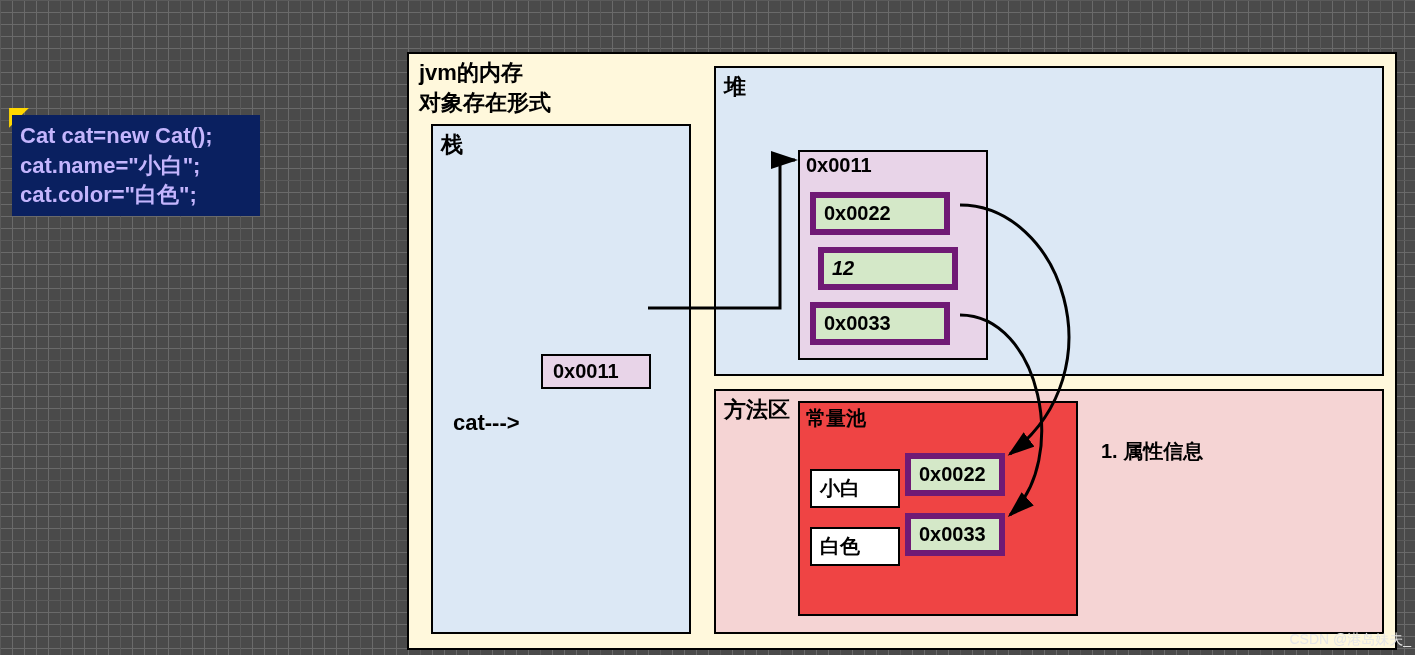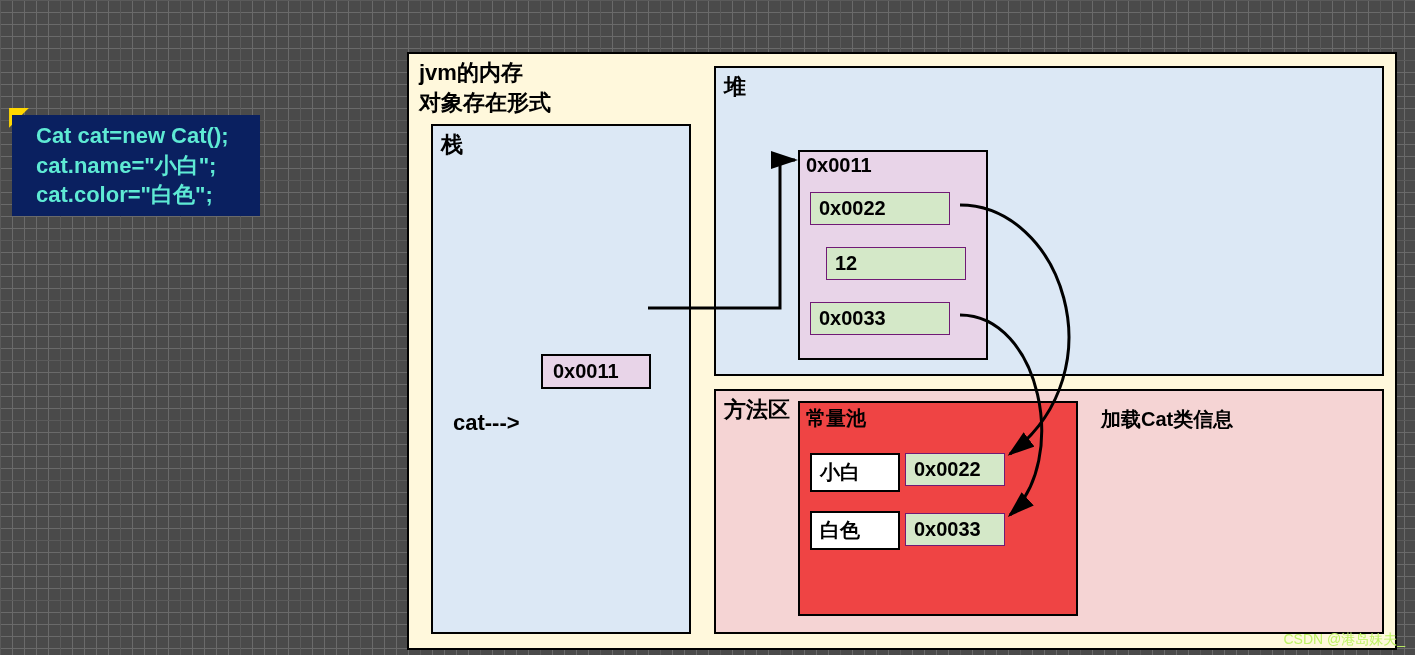--- a/index.html
+++ b/index.html
@@ -16,24 +16,24 @@
     font-family: Arial, "Microsoft YaHei", sans-serif;
     position: relative;
     overflow: hidden;
   }
   .code-box {
     position: absolute;
     left: 12px;
     top: 115px;
     width: 248px;
     background: #0a2060;
-    color: #5eead4;
+    color: #c4b5fd;
     font-size: 22px;
     font-weight: bold;
-    padding: 6px 24px;
+    padding: 6px 8px;
     line-height: 1.35;
   }
   .arrow-yellow {
     position: absolute;
     left: 0px;
     top: 106px;
     width: 0; height: 0;
     border-left: 14px solid transparent;
     border-right: 14px solid transparent;
     border-bottom: 14px solid #ffd700;
@@ -83,29 +83,29 @@
   .heap-obj {
     position: absolute;
     left: 82px; top: 82px;
     width: 190px; height: 210px;
     background: #e8d4e8;
     border: 2px solid #000;
   }
   .heap-addr-label { position: absolute; left: 6px; top: 2px; font-size: 20px; font-weight: bold; }
   .green-box {
     background: #d4e8c8;
-    border: 1px solid #701a75;
+    border: 6px solid #701a75;
     padding: 4px 8px;
     font-size: 20px;
     font-weight: bold;
     position: absolute;
     width: 140px;
   }
   .g1 { left: 10px; top: 40px; }
-  .g2 { left: 26px; top: 95px; }
+  .g2 { left: 18px; top: 95px; font-style: italic; }
   .g3 { left: 10px; top: 150px; }
   .method-box {
     position: absolute;
     left: 305px; top: 335px;
     width: 670px; height: 245px;
     background: #f5d4d4;
     border: 2px solid #000;
     padding-left: 12px;
   }
   .method-title { position: absolute; left: 8px; top: 4px; font-size: 22px; font-weight: bold; }
@@ -118,36 +118,37 @@
   }
   .pool-title { position: absolute; left: 6px; top: 2px; font-size: 20px; font-weight: bold; }
   .white-box {
     background: #fff;
     border: 2px solid #000;
     padding: 4px 8px;
     font-size: 20px;
     font-weight: bold;
     position: absolute;
     width: 90px;
+    margin-top: 16px;
   }
   .w1 { left: 10px; top: 50px; }
   .w2 { left: 10px; top: 108px; }
   .ga1 { left: 105px; top: 50px; width: 100px; }
   .ga2 { left: 105px; top: 110px; width: 100px; }
   .class-info {
     position: absolute;
     left: 385px; top: 12px;
     font-size: 20px;
     font-weight: bold;
     line-height: 1.6;
   }
   .watermark {
     position: absolute;
-    right: 10px; bottom: 6px;
-    color: #bef264;
+    right: 4px; bottom: 6px;
+    color: #e5e5e5;
     font-size: 14px;
   }
   svg.overlay {
     position: absolute;
     left: 0; top: 0;
     width: 1415px; height: 655px;
     pointer-events: none;
   }
 </style>
 </head>
@@ -186,22 +187,22 @@
   <div class="method-box">
     <div class="method-title">方法区</div>
     <div class="pool-box">
       <div class="pool-title">常量池</div>
       <div class="white-box w1">小白</div>
       <div class="green-box ga1">0x0022</div>
       <div class="white-box w2">白色</div>
       <div class="green-box ga2">0x0033</div>
     </div>
     <div class="class-info">
-      <div>加载Cat类信息</div>
       <br>
+      <div>1. 属性信息</div>
     </div>
   </div>
 </div>
 
 <svg class="overlay">
   <defs>
     <marker id="ah" markerWidth="10" markerHeight="10" refX="8" refY="3" orient="auto">
       <path d="M0,0 L0,6 L9,3 z" fill="#000"></path>
     </marker>
   </defs>

